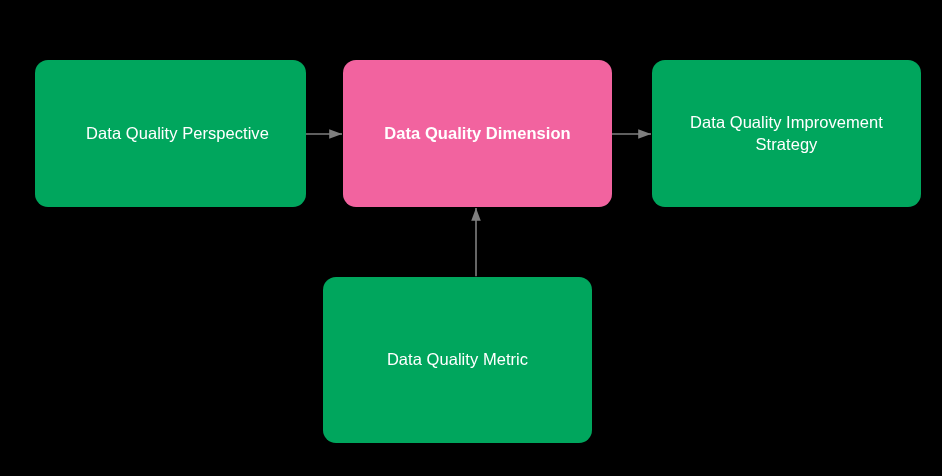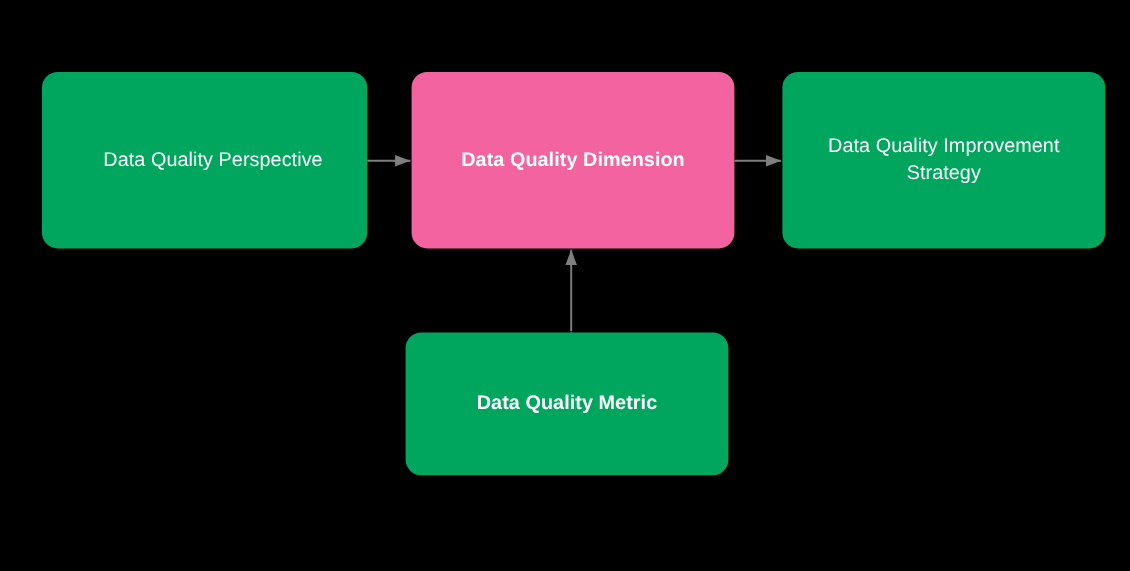--- a/index.html
+++ b/index.html
@@ -57,21 +57,21 @@
     left: 343px; top: 60px;  width: 269px; height: 147px;
   }
   #node-strategy {
     left: 652px; top: 60px;  width: 269px; height: 147px;
   }
   #node-strategy .node-label {
     max-width: 228px;
     margin: 0 auto;
   }
   #node-metric {
-    left: 338px; top: 277px; width: 269px; height: 119px; font-weight: bold;
+    left: 323px; top: 277px; width: 269px; height: 166px;
   }
 </style>
 </head>
 <body>
 
 <div id="canvas">
 
   <svg id="edge-layer" width="942" height="476" viewBox="0 0 942 476" xmlns="http://www.w3.org/2000/svg">
     <defs>
       <marker id="arrow-right" markerWidth="9" markerHeight="9" refX="8" refY="3" orient="auto" markerUnits="strokeWidth">

